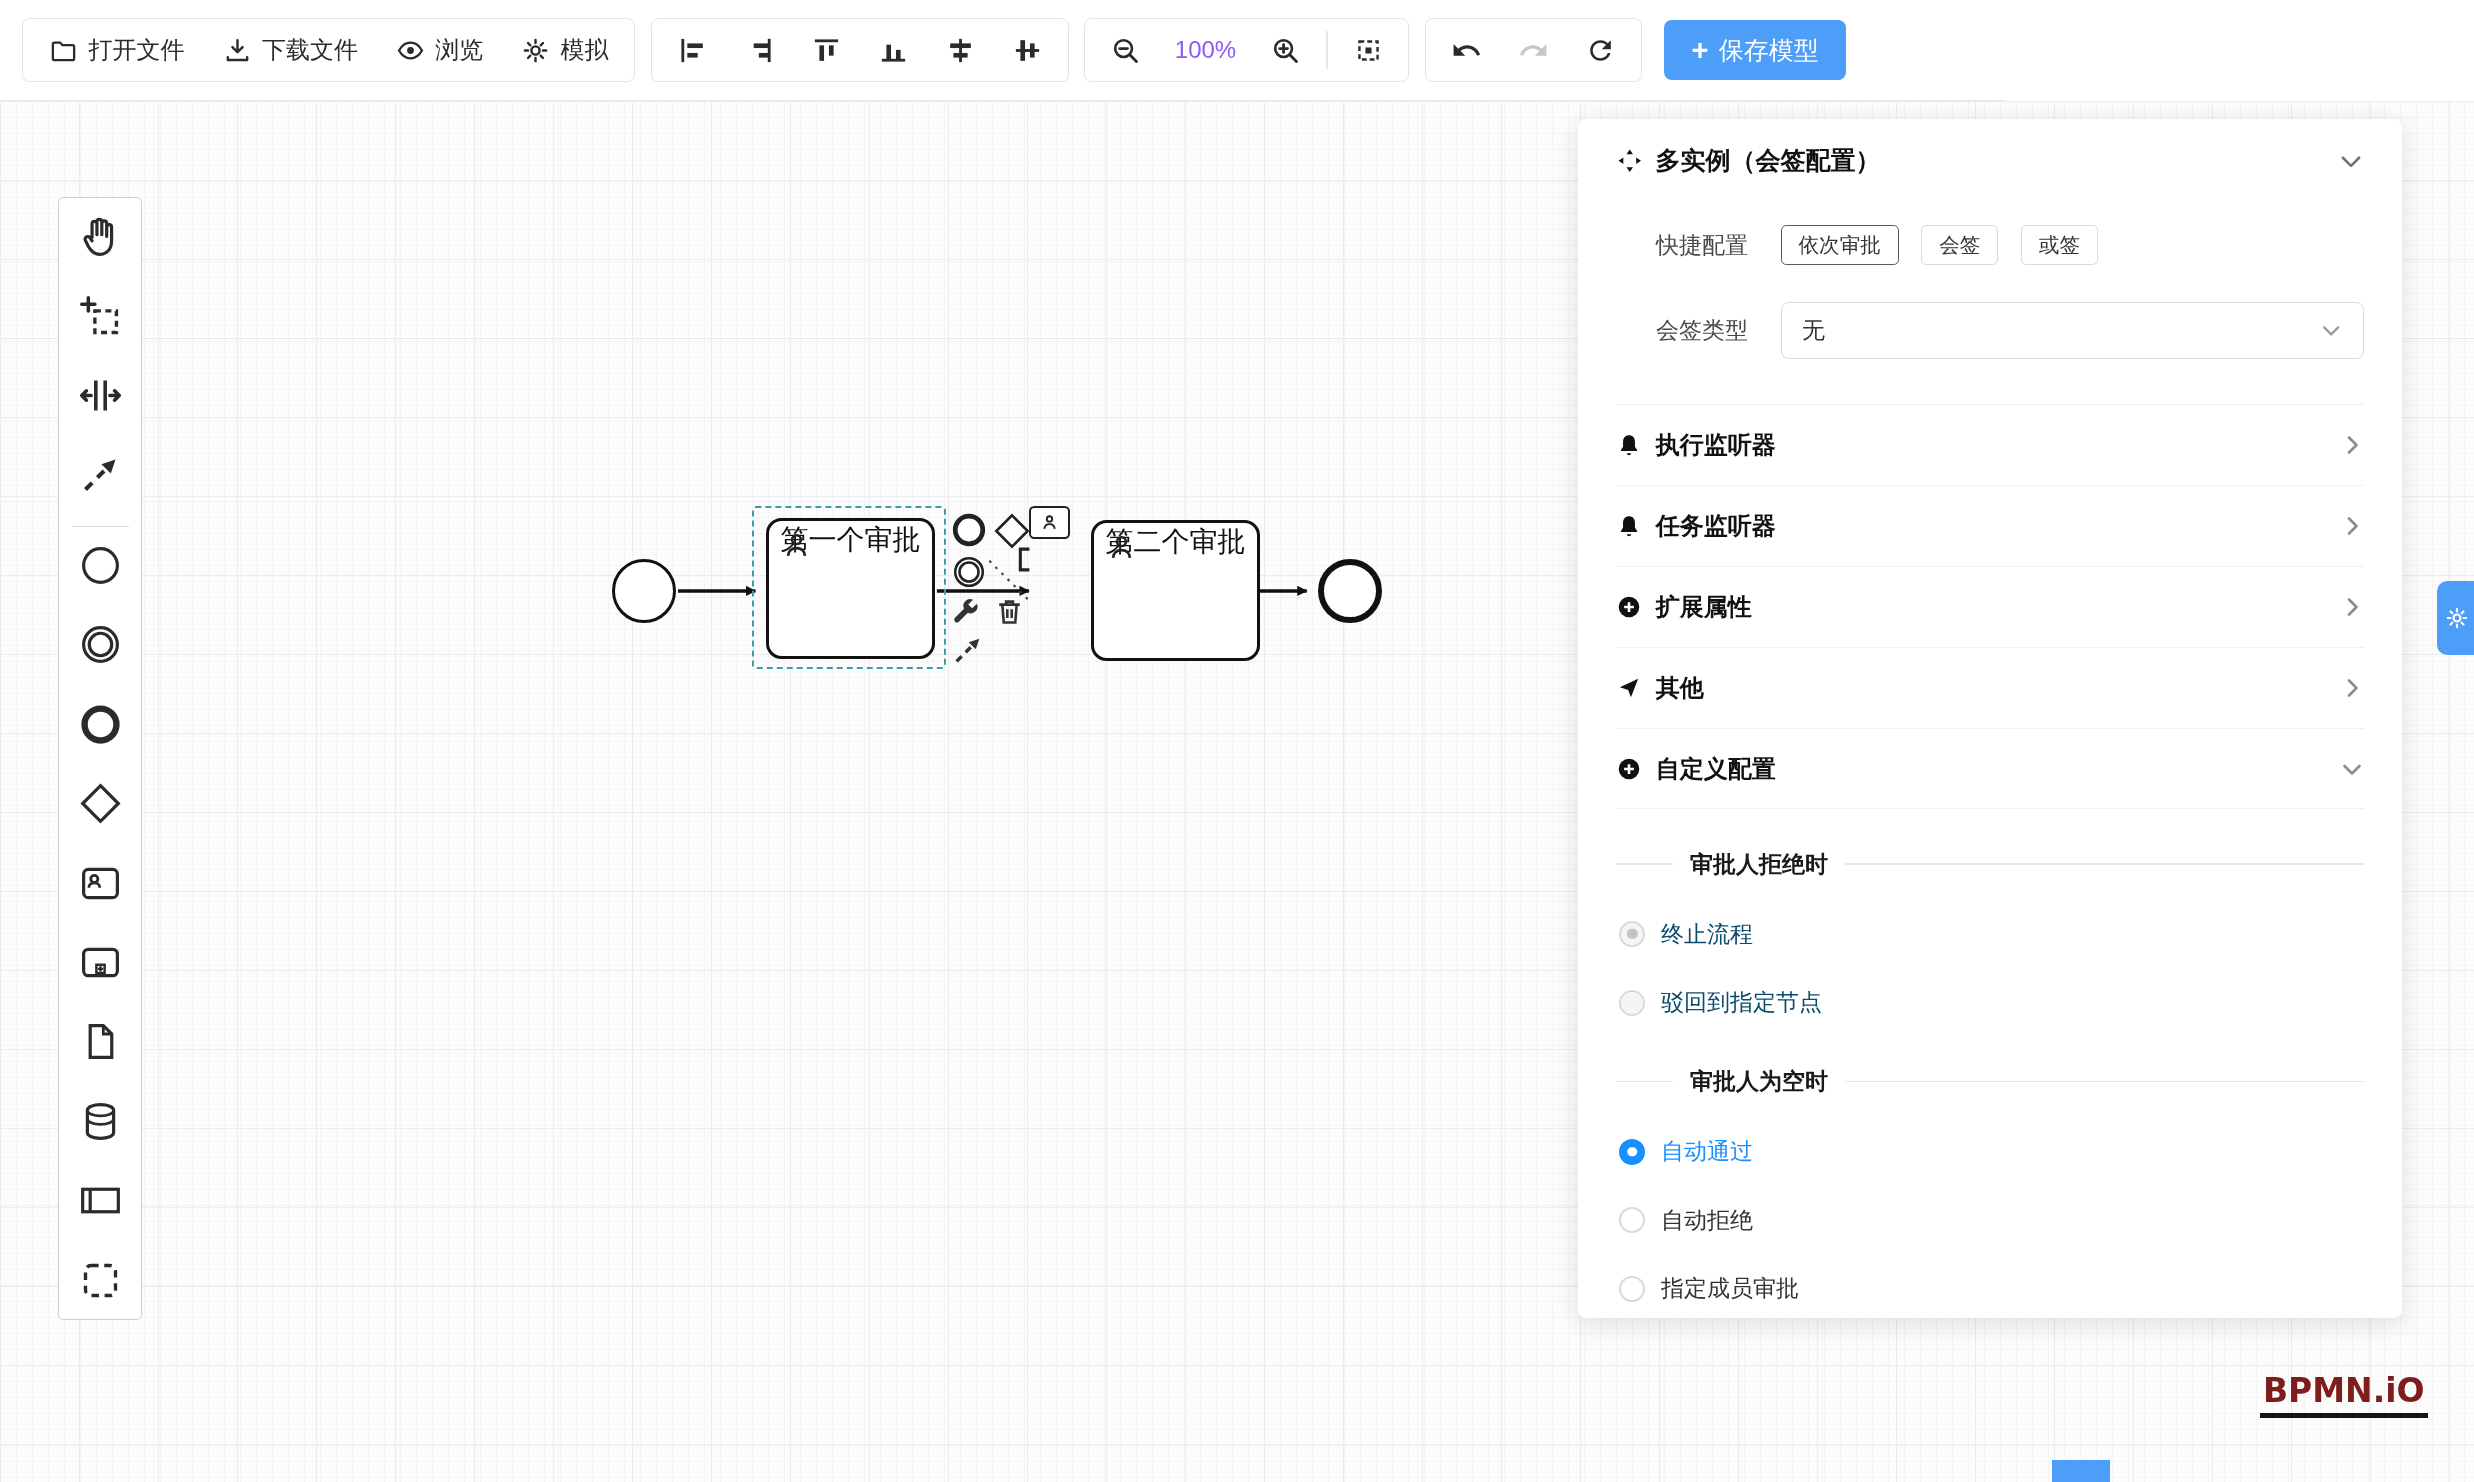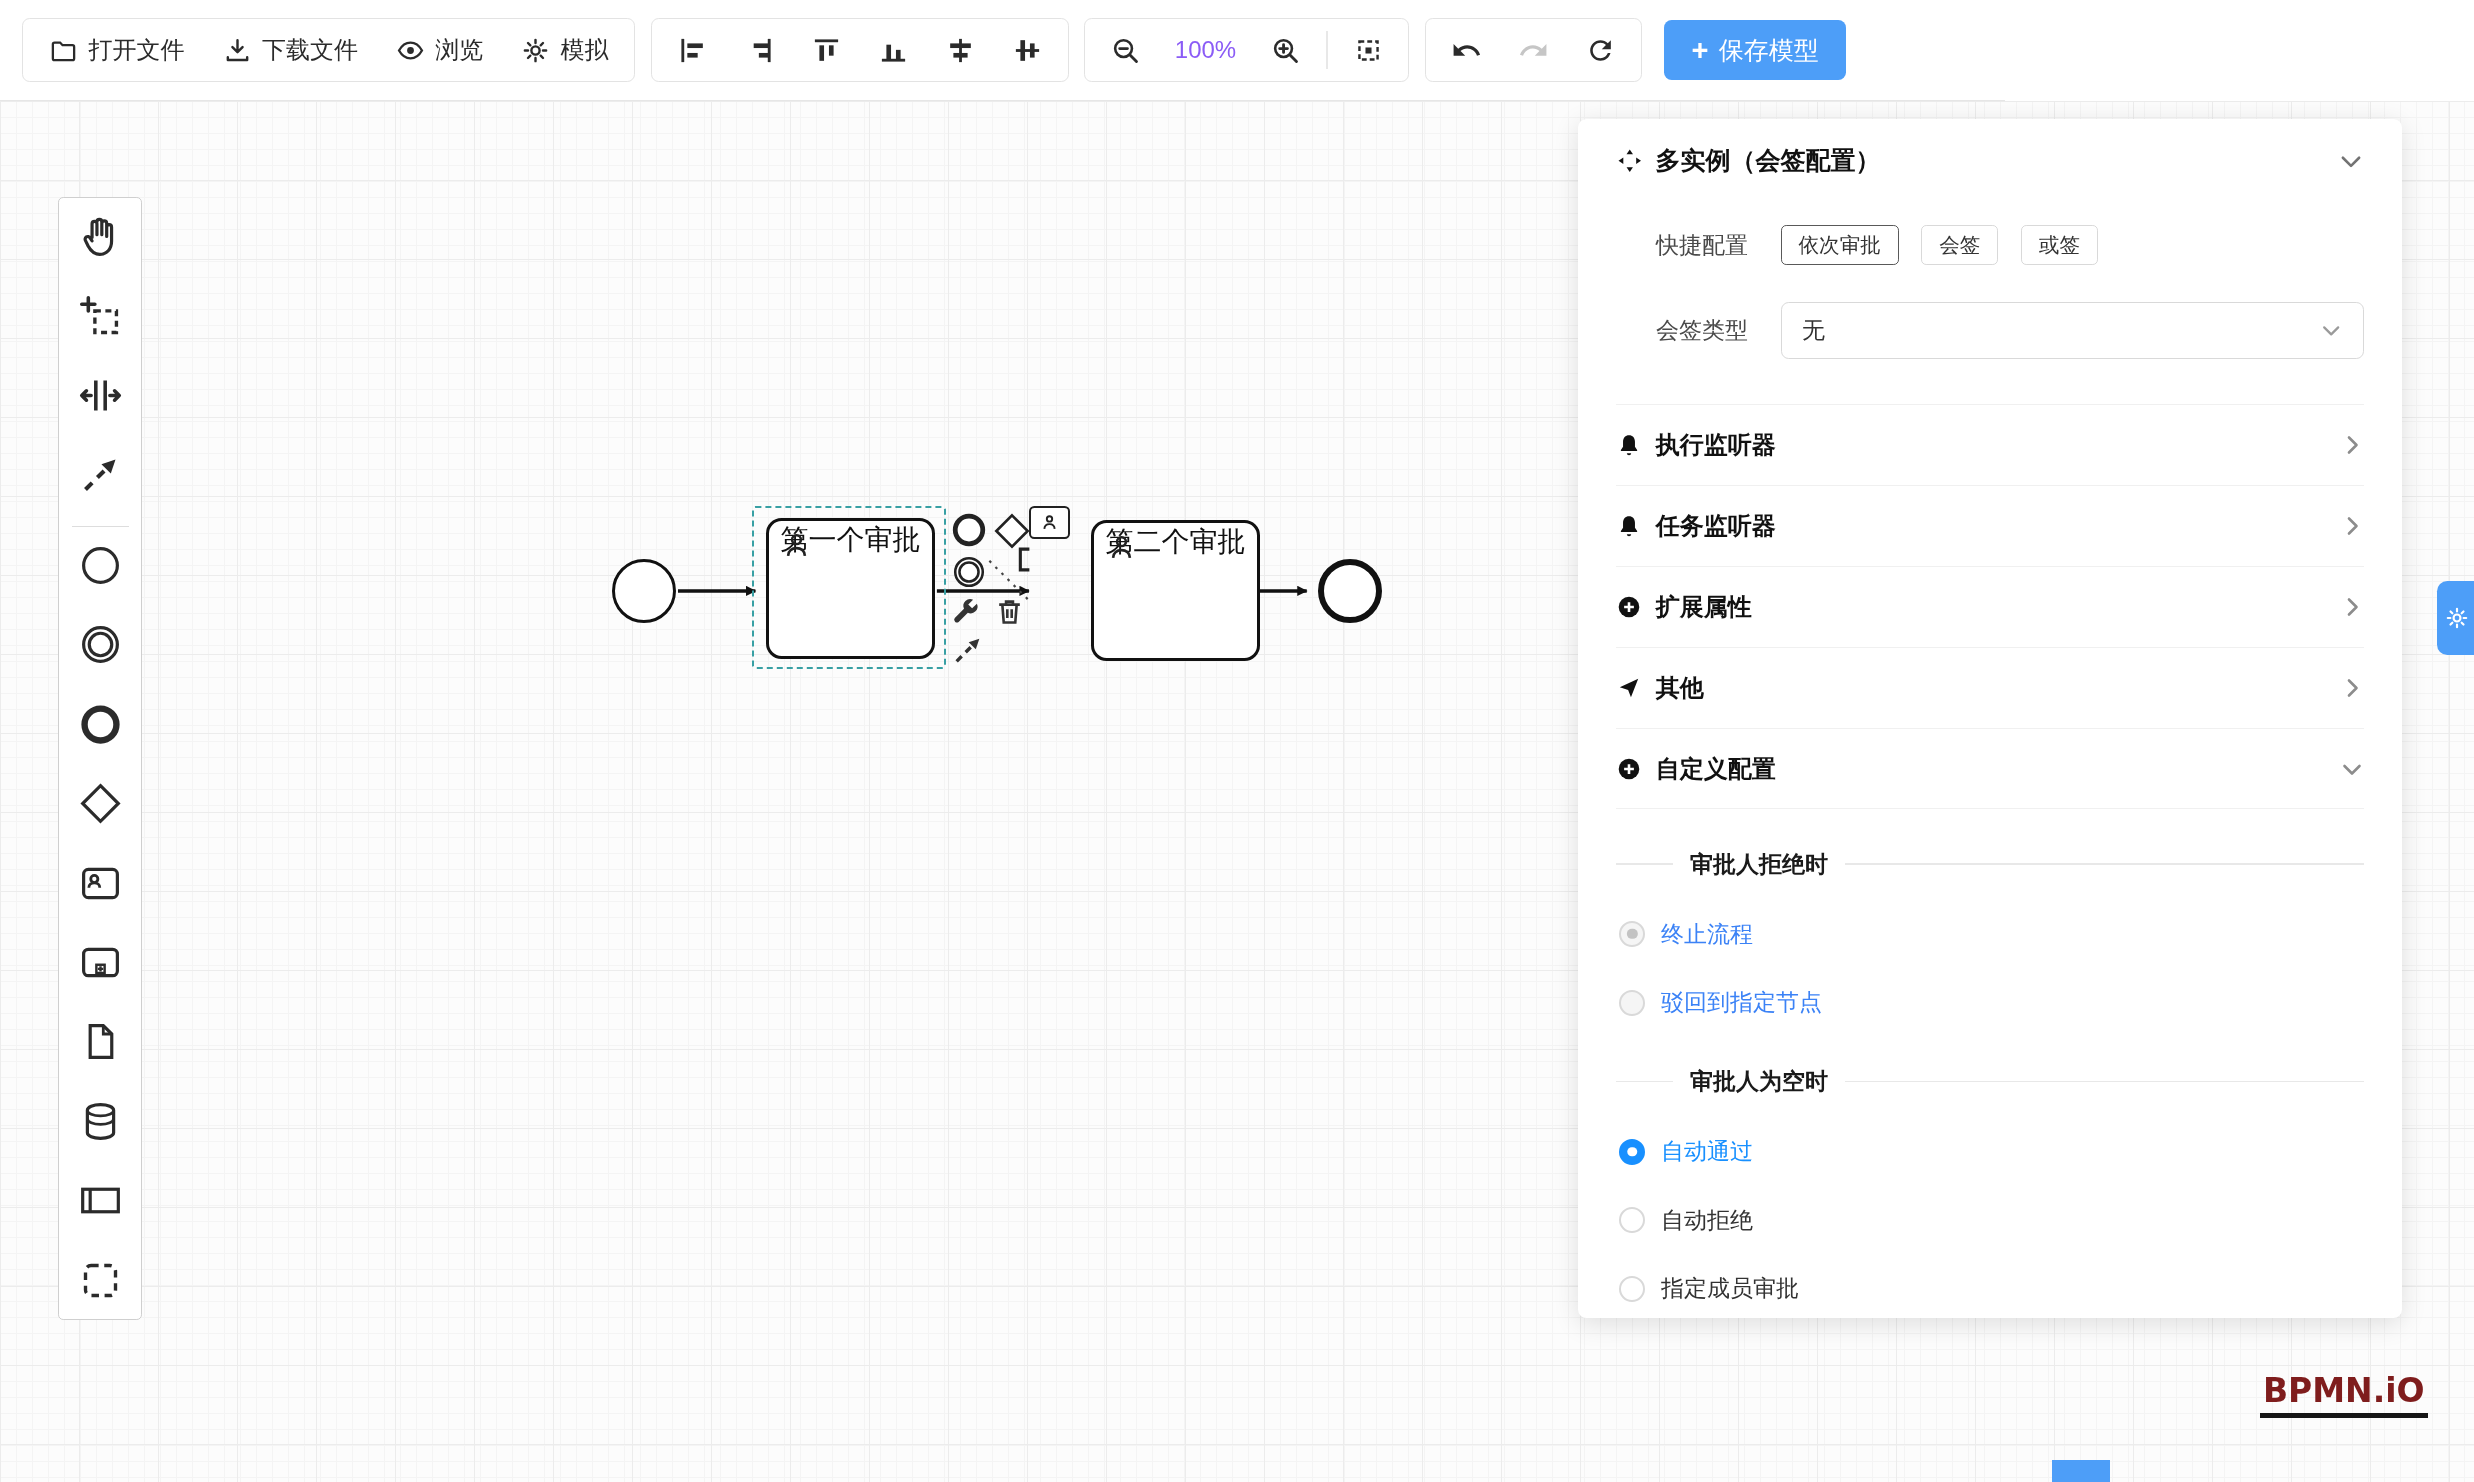--- a/index.html
+++ b/index.html
@@ -83,21 +83,21 @@
              color:#333;cursor:pointer;padding-left:3.4px}
   .radio-row.first{margin-top:29px}
   .radio{width:26px;height:26px;border-radius:50%;border:2.6px solid #d9d9d9;background:#fff;position:relative;flex:none}
   .radio.checked-blue{border-color:#1890ff;background:#1890ff}
   .radio.checked-blue::after{content:"";position:absolute;left:50%;top:50%;transform:translate(-50%,-50%);
                              width:9.5px;height:9.5px;border-radius:50%;background:#fff}
   .radio.checked-gray{background:#f5f5f5}
   .radio.checked-gray::after{content:"";position:absolute;left:50%;top:50%;transform:translate(-50%,-50%);
                              width:10.3px;height:10.3px;border-radius:50%;background:#c3c3c3}
   .radio.disabled-empty{background:#f5f5f5}
-  .row-disabled{color:#3b82f6;cursor:default}
+  .row-disabled{color:#0c4a6e;cursor:default}
   .row-blue{color:#1890ff}
 
   
   .side-tab{position:absolute;right:0;top:581px;width:38px;height:74px;background:#4d9ef8;
             border-radius:10.3px 0 0 10.3px;z-index:7;display:flex;align-items:center;padding-left:6.9px;cursor:pointer}
   .bpmn-logo{position:absolute;right:47px;bottom:64px;font-size:33px;font-weight:bold;color:#7f1d1d;
              border-bottom:5.2px solid #161616;padding:0 3.4px 2.6px;z-index:3;font-family:"DejaVu Sans",sans-serif}
   .bottom-blue{position:absolute;left:2052px;top:1460px;width:58px;height:22.4px;background:#4d9ef8;z-index:8}
 </style>
 </head>

